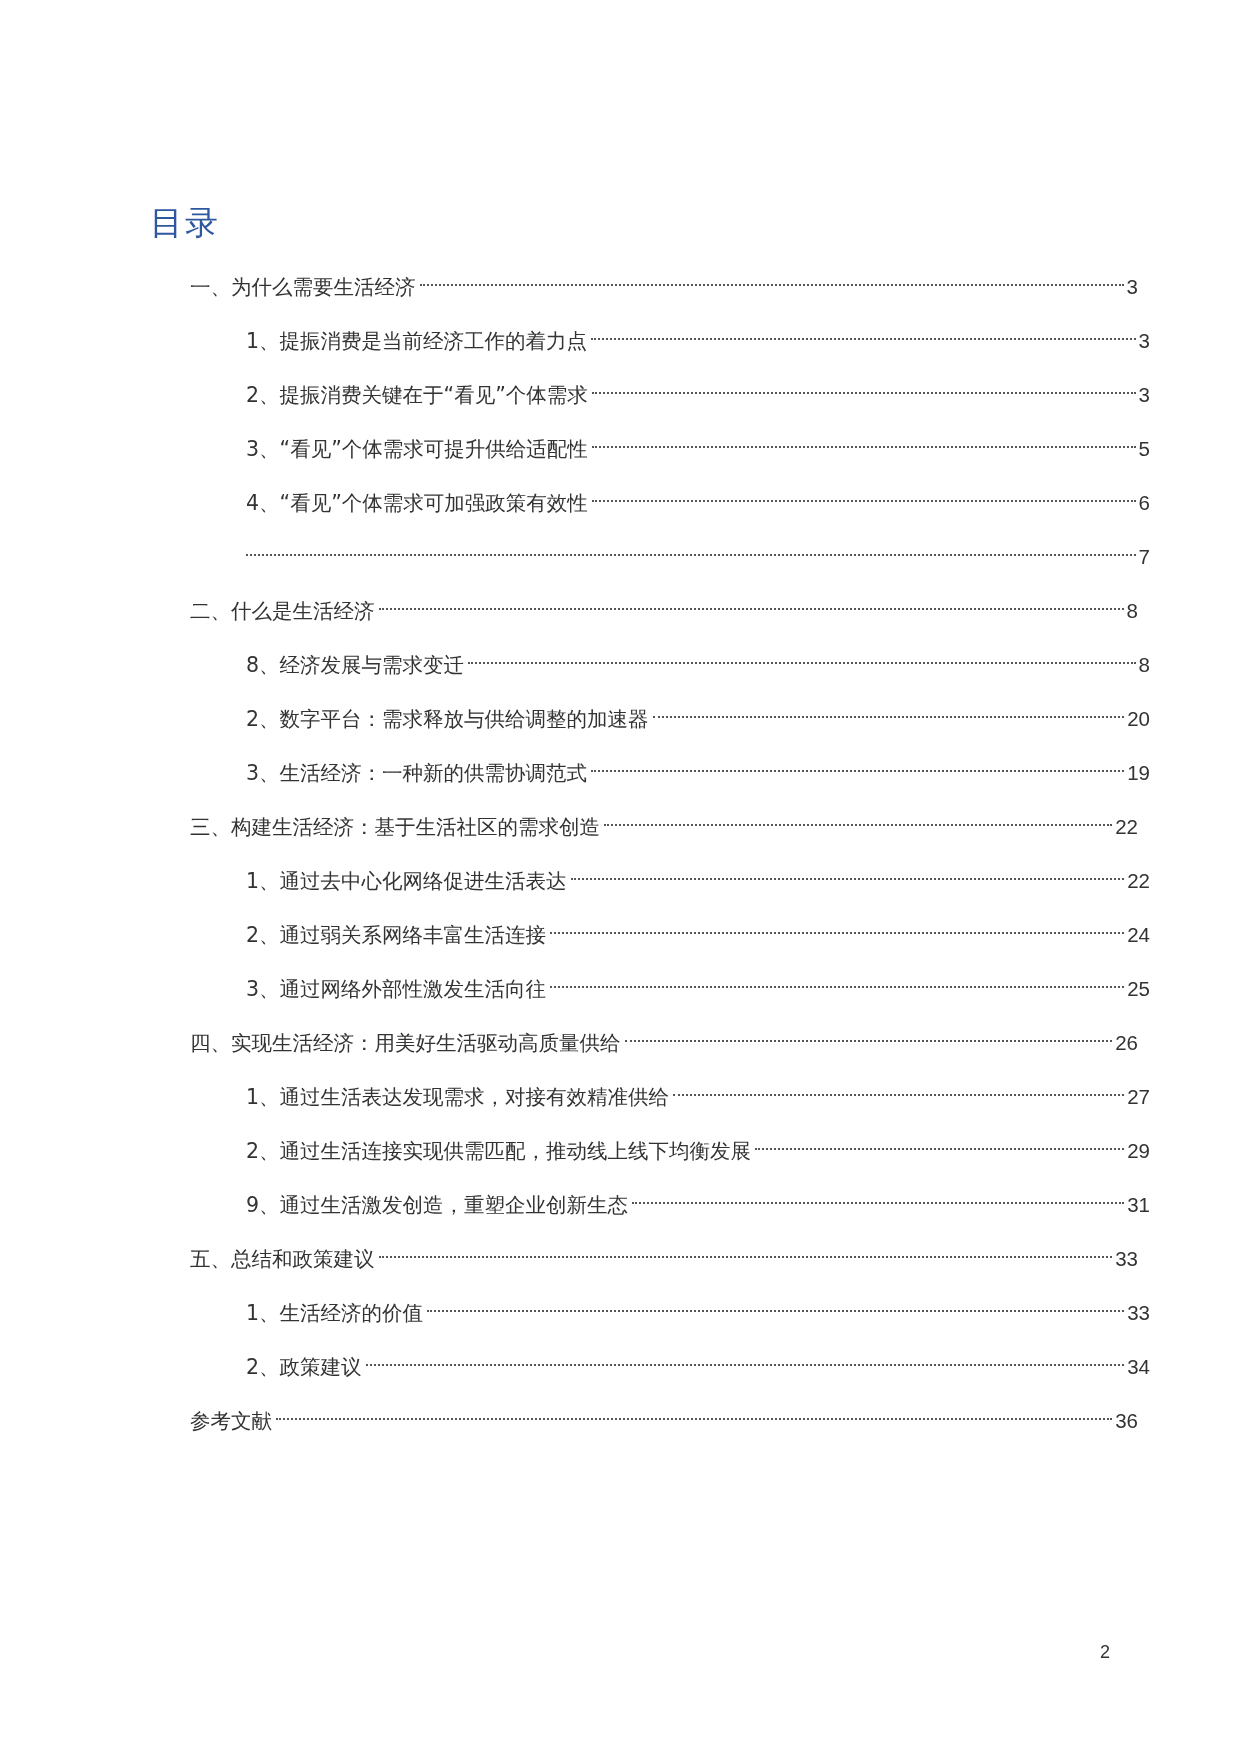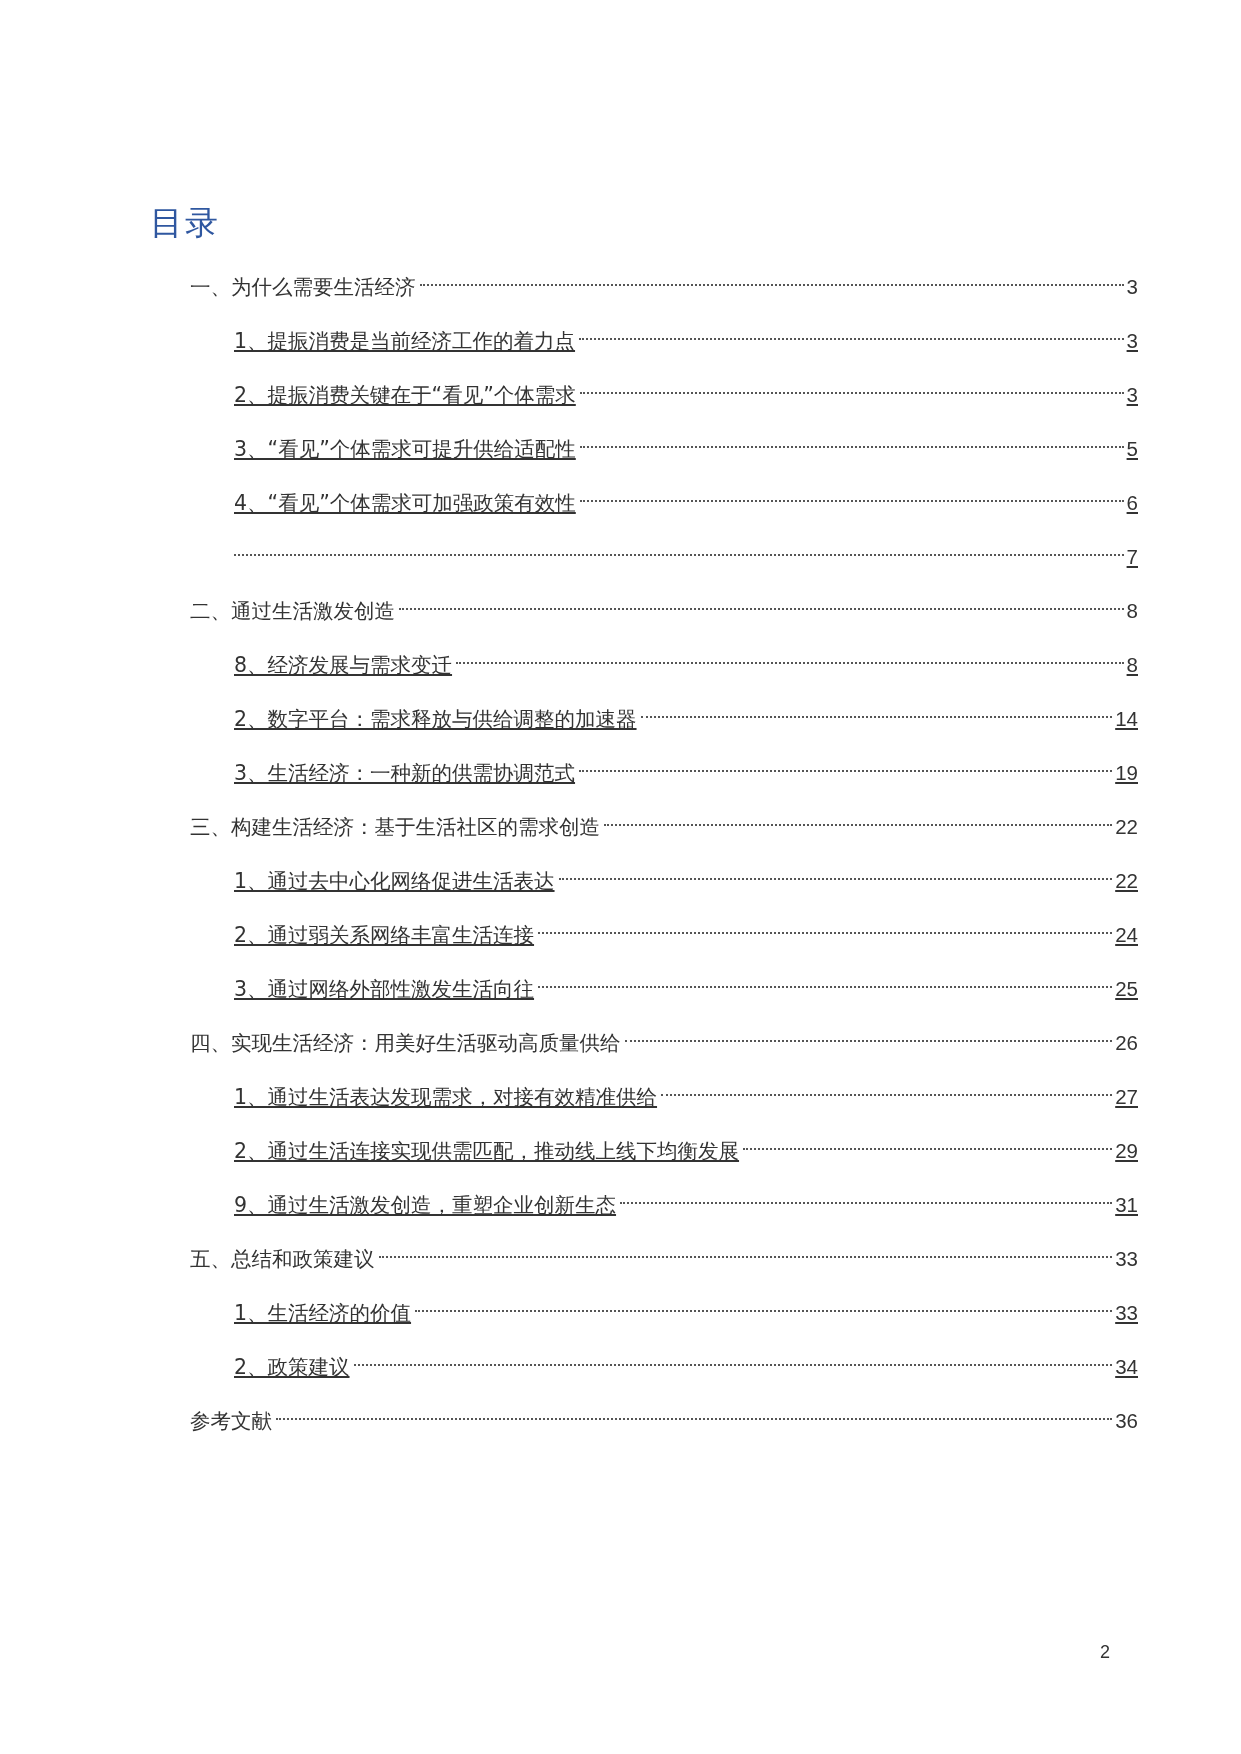--- a/index.html
+++ b/index.html
@@ -42,21 +42,21 @@
     height: 32px;
     display: flex;
     align-items: baseline;
     font-size: 20.5px;
     line-height: 32px;
     color: #333333;
     white-space: nowrap;
     margin-left: 40px;
   }
   .toc-row.lvl1 { left: 0; width: 948px; }
-  .toc-row.lvl2 { left: 44px; width: 904px; text-decoration: underline; }
+  .toc-row.lvl2 { left: 56px; width: 904px; }
   .toc-row .label {
     flex: 0 0 auto;
     padding-right: 4px;
   }
   .toc-row .leader {
     flex: 1 1 auto;
     overflow: hidden;
     height: 32px;
     position: relative;
   }
@@ -113,33 +113,33 @@
     <div class="toc-row lvl2" style="top:216px">
       <span class="label">4、“看见”个体需求可加强政策有效性</span>
       <span class="leader"></span>
       <span class="page-num">6</span>
     </div>
     <div class="toc-row lvl2" style="top:270px">
       <span class="leader"></span>
       <span class="page-num">7</span>
     </div>
     <div class="toc-row lvl1" style="top:324px">
-      <span class="label">二、通过生活激发创造</span>
+      <span class="label">二、什么是生活经济</span>
       <span class="leader"></span>
       <span class="page-num">8</span>
     </div>
     <div class="toc-row lvl2" style="top:378px">
       <span class="label">8、经济发展与需求变迁</span>
       <span class="leader"></span>
       <span class="page-num">8</span>
     </div>
     <div class="toc-row lvl2" style="top:432px">
       <span class="label">2、数字平台：需求释放与供给调整的加速器</span>
       <span class="leader"></span>
-      <span class="page-num">14</span>
+      <span class="page-num">20</span>
     </div>
     <div class="toc-row lvl2" style="top:486px">
       <span class="label">3、生活经济：一种新的供需协调范式</span>
       <span class="leader"></span>
       <span class="page-num">19</span>
     </div>
     <div class="toc-row lvl1" style="top:540px">
       <span class="label">三、构建生活经济：基于生活社区的需求创造</span>
       <span class="leader"></span>
       <span class="page-num">22</span>

